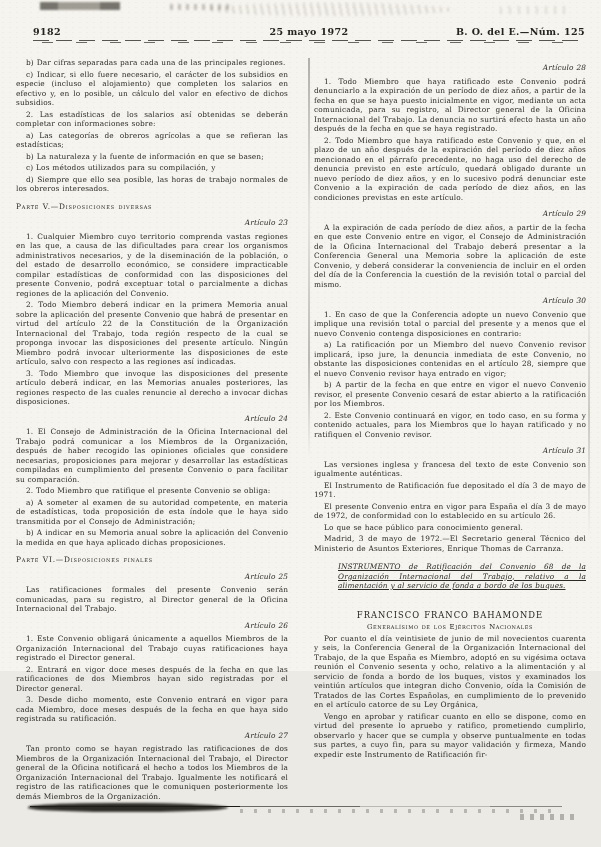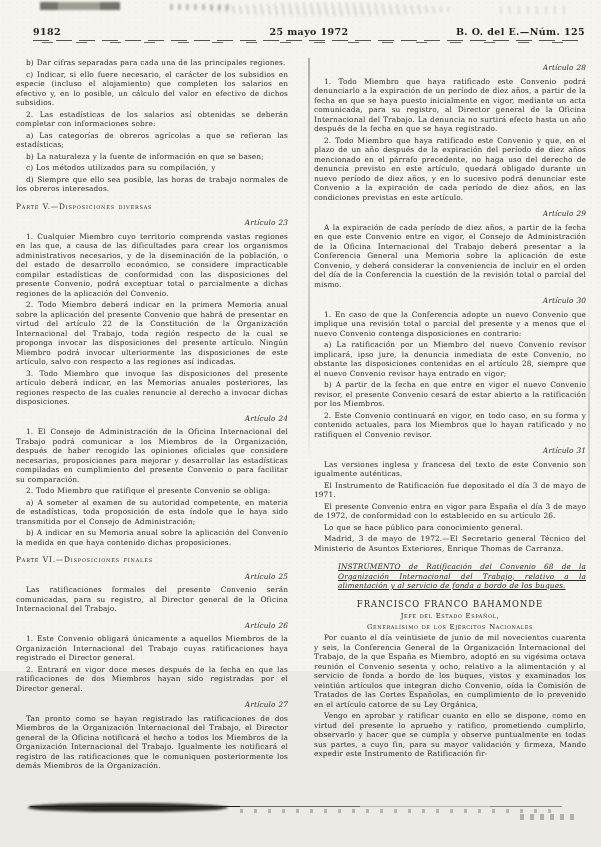--- a/index.html
+++ b/index.html
@@ -46,21 +46,21 @@
     margin:8px 0 4px 0;text-indent:0;
   }
   .article-heading{
     text-align:right;font-style:italic;margin:7px 0 4px 0;text-indent:0;
   }
   .instrument-title{
     font-style:italic;margin:9px 0 5px 24px;text-indent:0;text-decoration:underline;
   }
   .name-heading{
     text-align:center;font-size:8.4px;letter-spacing:1px;
-    margin:9px 0 3px 0;text-indent:0;color:#24231f;
+    margin:20px 0 3px 0;text-indent:0;color:#24231f;
   }
   .name-subtitle{
     text-align:center;font-variant:small-caps;font-size:6.8px;line-height:8.6px;
     text-indent:0;letter-spacing:.6px;
   }
   
   .artifact{position:absolute;pointer-events:none;}
   .smudge-top-left{
     left:40px;top:2px;width:120px;height:8px;
     background:linear-gradient(90deg,#55534c 0 18px,#8a877d 18px 60px,#55534c 60px 80px,transparent 80px);
@@ -146,27 +146,28 @@
       <div class="blk list-item">d) Siempre que ello sea posible, las horas de trabajo normales de los obreros interesados.</div>
       <div class="blk part-heading">Parte V.—Disposiciones diversas</div>
       <div class="blk article-heading">Artículo 23</div>
       <div class="blk paragraph">1. Cualquier Miembro cuyo territorio comprenda vastas regiones en las que, a causa de las dificultades para crear los organismos administrativos necesarios, y de la diseminación de la población, o del estado de desarrollo económico, se considere impracticable compilar estadísticas de conformidad con las disposiciones del presente Convenio, podrá exceptuar total o parcialmente a dichas regiones de la aplicación del Convenio.</div>
       <div class="blk paragraph">2. Todo Miembro deberá indicar en la primera Memoria anual sobre la aplicación del presente Convenio que habrá de presentar en virtud del artículo 22 de la Constitución de la Organización Internacional del Trabajo, toda región respecto de la cual se proponga invocar las disposiciones del presente artículo. Ningún Miembro podrá invocar ulteriormente las disposiciones de este artículo, salvo con respecto a las regiones así indicadas.</div>
       <div class="blk paragraph">3. Todo Miembro que invoque las disposiciones del presente artículo deberá indicar, en las Memorias anuales posteriores, las regiones respecto de las cuales renuncie al derecho a invocar dichas disposiciones.</div>
       <div class="blk article-heading">Artículo 24</div>
       <div class="blk paragraph">1. El Consejo de Administración de la Oficina Internacional del Trabajo podrá comunicar a los Miembros de la Organización, después de haber recogido las opiniones oficiales que considere necesarias, proposiciones para mejorar y desarrollar las estadísticas compiladas en cumplimiento del presente Convenio o para facilitar su comparación.</div>
       <div class="blk paragraph">2. Todo Miembro que ratifique el presente Convenio se obliga:</div>
       <div class="blk list-item">a) A someter al examen de su autoridad competente, en materia de estadísticas, toda proposición de esta índole que le haya sido transmitida por el Consejo de Administración;</div>
-      <div class="blk list-item">b) A indicar en su Memoria anual sobre la aplicación del Convenio la medida en que haya contenido dichas proposiciones.</div>
+      <div class="blk list-item">b) A indicar en su Memoria anual sobre la aplicación del Convenio la medida en que haya aplicado dichas proposiciones.</div>
       <div class="blk part-heading">Parte VI.—Disposiciones finales</div>
       <div class="blk article-heading">Artículo 25</div>
       <div class="blk paragraph">Las ratificaciones formales del presente Convenio serán comunicadas, para su registro, al Director general de la Oficina Internacional del Trabajo.</div>
       <div class="blk article-heading">Artículo 26</div>
       <div class="blk paragraph">1. Este Convenio obligará únicamente a aquellos Miembros de la Organización Internacional del Trabajo cuyas ratificaciones haya registrado el Director general.</div>
       <div class="blk paragraph">2. Entrará en vigor doce meses después de la fecha en que las ratificaciones de dos Miembros hayan sido registradas por el Director general.</div>
+      <div class="blk paragraph">3. Desde dicho momento, este Convenio entrará en vigor para cada Miembro, doce meses después de la fecha en que haya sido registrada su ratificación.</div>
       <div class="blk article-heading">Artículo 27</div>
       <div class="blk paragraph">Tan pronto como se hayan registrado las ratificaciones de dos Miembros de la Organización Internacional del Trabajo, el Director general de la Oficina notificará el hecho a todos los Miembros de la Organización Internacional del Trabajo. Igualmente les notificará el registro de las ratificaciones que le comuniquen posteriormente los demás Miembros de la Organización.</div>
     </div>
   <div class="col col-right">
       <div class="blk article-heading">Artículo 28</div>
       <div class="blk paragraph">1. Todo Miembro que haya ratificado este Convenio podrá denunciarlo a la expiración de un período de diez años, a partir de la fecha en que se haya puesto inicialmente en vigor, mediante un acta comunicada, para su registro, al Director general de la Oficina Internacional del Trabajo. La denuncia no surtirá efecto hasta un año después de la fecha en que se haya registrado.</div>
       <div class="blk paragraph">2. Todo Miembro que haya ratificado este Convenio y que, en el plazo de un año después de la expiración del período de diez años mencionado en el párrafo precedente, no haga uso del derecho de denuncia previsto en este artículo, quedará obligado durante un nuevo período de diez años, y en lo sucesivo podrá denunciar este Convenio a la expiración de cada período de diez años, en las condiciones previstas en este artículo.</div>
       <div class="blk article-heading">Artículo 29</div>
       <div class="blk paragraph">A la expiración de cada período de diez años, a partir de la fecha en que este Convenio entre en vigor, el Consejo de Administración de la Oficina Internacional del Trabajo deberá presentar a la Conferencia General una Memoria sobre la aplicación de este Convenio, y deberá considerar la conveniencia de incluir en el orden del día de la Conferencia la cuestión de la revisión total o parcial del mismo.</div>
       <div class="blk article-heading">Artículo 30</div>
@@ -175,19 +176,18 @@
       <div class="blk list-item">b) A partir de la fecha en que entre en vigor el nuevo Convenio revisor, el presente Convenio cesará de estar abierto a la ratificación por los Miembros.</div>
       <div class="blk paragraph">2. Este Convenio continuará en vigor, en todo caso, en su forma y contenido actuales, para los Miembros que lo hayan ratificado y no ratifiquen el Convenio revisor.</div>
       <div class="blk article-heading">Artículo 31</div>
       <div class="blk paragraph">Las versiones inglesa y francesa del texto de este Convenio son igualmente auténticas.</div>
       <div class="blk paragraph">El Instrumento de Ratificación fue depositado el día 3 de mayo de 1971.</div>
       <div class="blk paragraph">El presente Convenio entra en vigor para España el día 3 de mayo de 1972, de conformidad con lo establecido en su artículo 26.</div>
       <div class="blk paragraph">Lo que se hace público para conocimiento general.</div>
       <div class="blk paragraph">Madrid, 3 de mayo de 1972.—El Secretario general Técnico del Ministerio de Asuntos Exteriores, Enrique Thomas de Carranza.</div>
       <div class="blk instrument-title">INSTRUMENTO de Ratificación del Convenio 68 de la Organización Internacional del Trabajo, relativo a la alimentación y al servicio de fonda a bordo de los buques.</div>
       <div class="blk name-heading">FRANCISCO FRANCO BAHAMONDE</div>
-      <div class="blk name-subtitle">Jefe del Estado Español,</div>
       <div class="blk name-subtitle">Generalísimo de los Ejércitos Nacionales</div>
       <div class="blk paragraph">Por cuanto el día veintisiete de junio de mil novecientos cuarenta y seis, la Conferencia General de la Organización Internacional del Trabajo, de la que España es Miembro, adoptó en su vigésima octava reunión el Convenio sesenta y ocho, relativo a la alimentación y al servicio de fonda a bordo de los buques, vistos y examinados los veintiún artículos que integran dicho Convenio, oída la Comisión de Tratados de las Cortes Españolas, en cumplimiento de lo prevenido en el artículo catorce de su Ley Orgánica,</div>
       <div class="blk paragraph">Vengo en aprobar y ratificar cuanto en ello se dispone, como en virtud del presente lo apruebo y ratifico, prometiendo cumplirlo, observarlo y hacer que se cumpla y observe puntualmente en todas sus partes, a cuyo fin, para su mayor validación y firmeza, Mando expedir este Instrumento de Ratificación fir-</div>
     </div>
 
 </div>
 
 </body></html>

